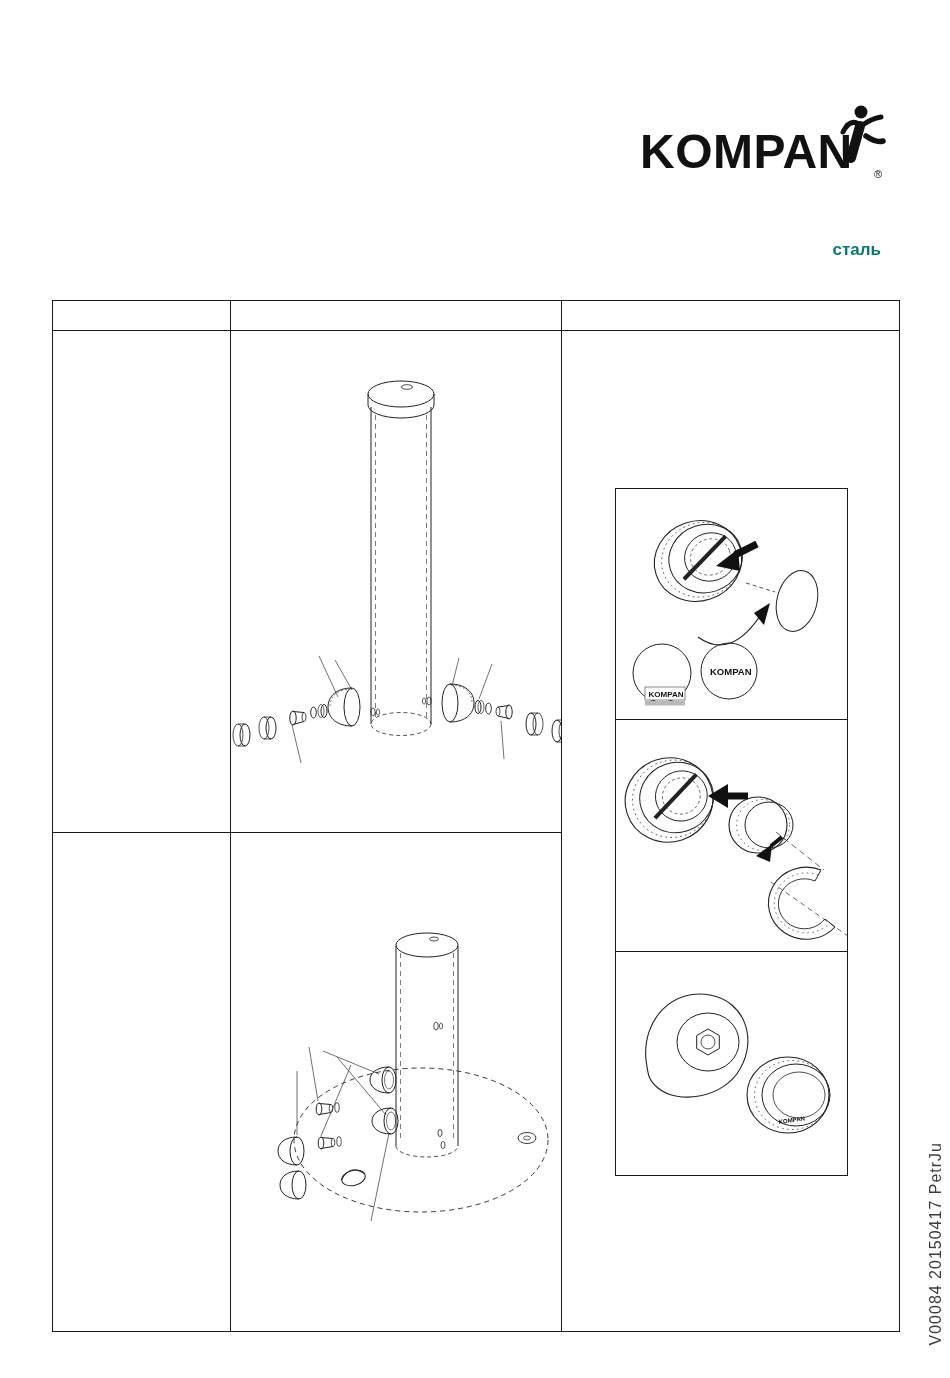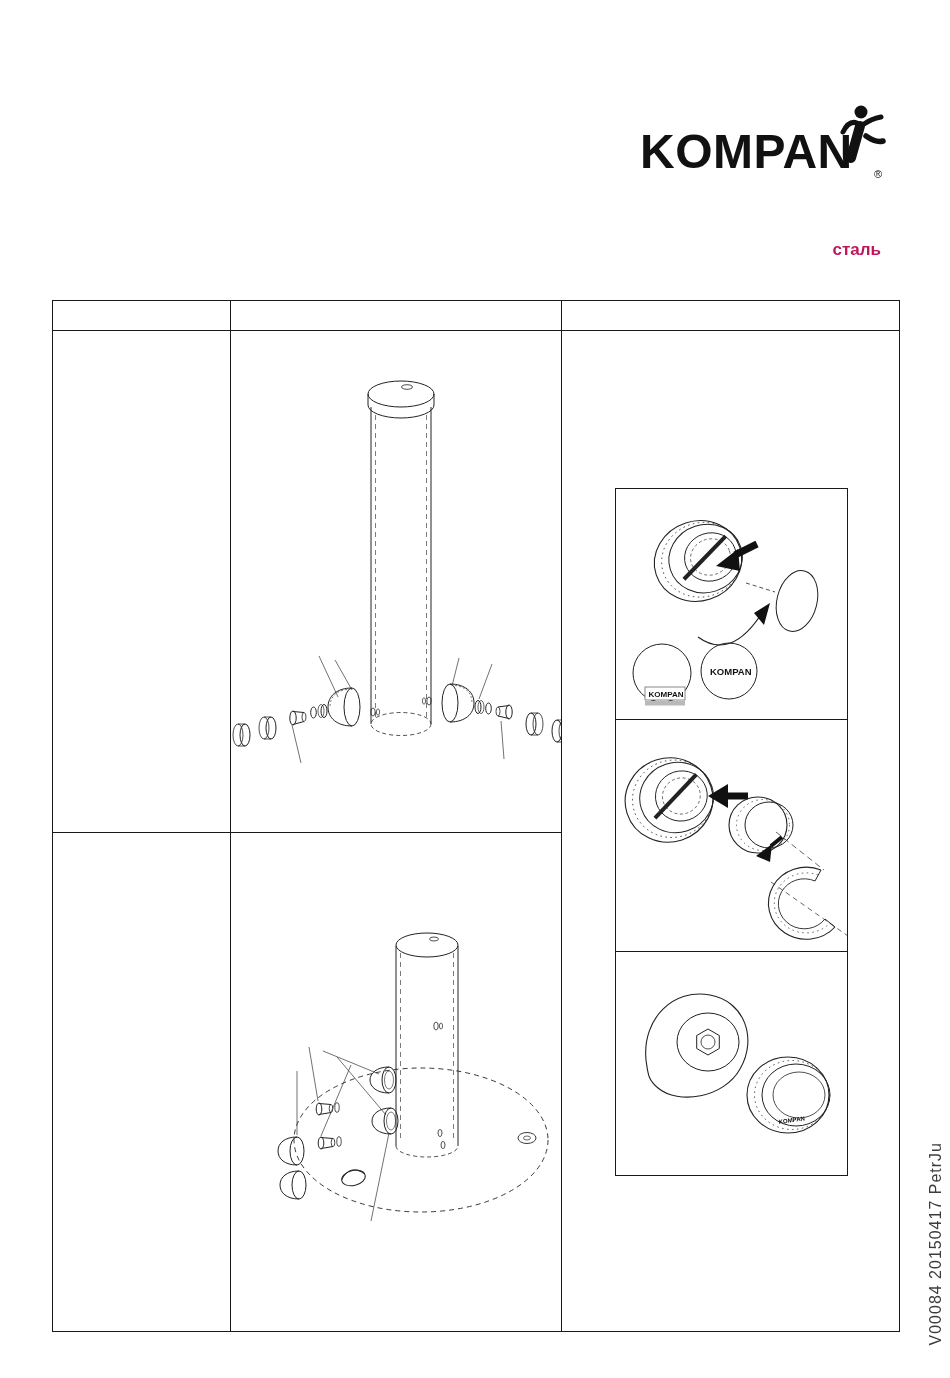--- a/index.html
+++ b/index.html
@@ -2,21 +2,21 @@
 <html><head>
 <meta charset="utf-8">
 <style>
   html,body{margin:0;padding:0;background:#fff;}
   .page{
     position:relative;width:950px;height:1378px;background:#ffffff;
     font-family:"Liberation Sans",sans-serif;overflow:hidden;color:#111;
   }
   .logo-svg{position:absolute;left:640px;top:102px;width:250px;height:78px;}
   .material-label{
-    position:absolute;right:69px;top:240px;font-size:17px;font-weight:bold;color:#be185d;
+    position:absolute;right:69px;top:240px;font-size:17px;font-weight:bold;color:#0f766e;
   }
   .doc-table{
     position:absolute;left:52px;top:300px;width:848px;height:1032px;
     border:1.3px solid #1a1a1a;box-sizing:border-box;display:flex;flex-direction:column;background:#fff;
   }
   .thead{display:flex;flex:0 0 29px;border-bottom:1.3px solid #1a1a1a;}
   .tbody{display:flex;flex:1;min-height:0;}
   .col1{width:178px;border-right:1.3px solid #1a1a1a;box-sizing:border-box;display:flex;flex-direction:column;}
   .col2{width:331px;border-right:1.3px solid #1a1a1a;box-sizing:border-box;display:flex;flex-direction:column;}
   .col3{flex:1;position:relative;}

